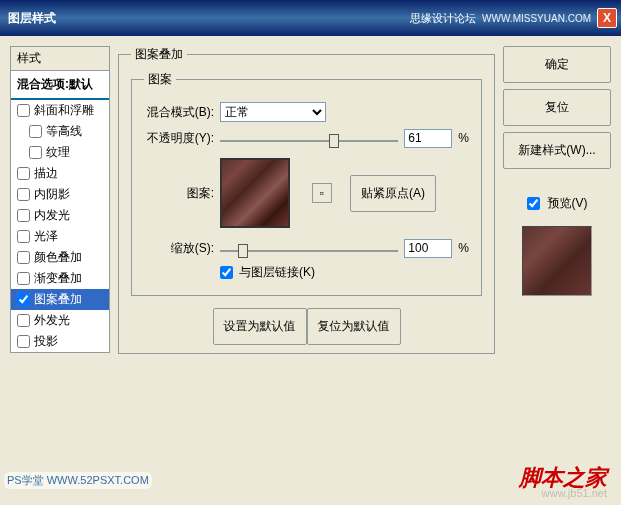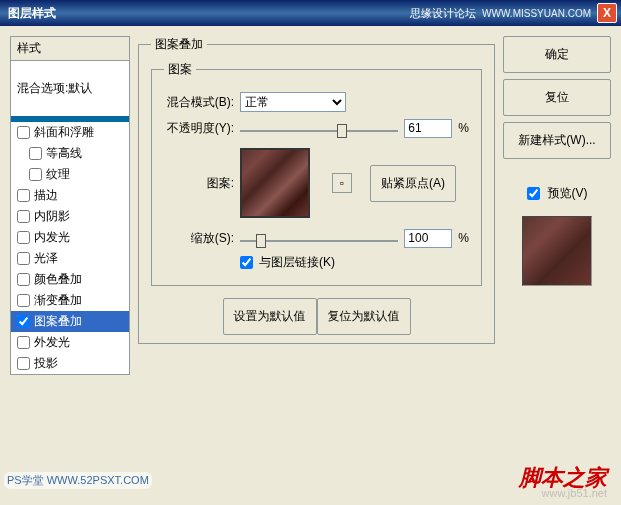--- a/index.html
+++ b/index.html
@@ -1,26 +1,26 @@
 <!DOCTYPE html>
 <html><head>
 <meta charset="utf-8">
 <style>
 * { box-sizing: border-box; margin: 0; padding: 0; font-family: "Microsoft YaHei", "SimSun", sans-serif; font-size: 12px; }
 body { background: #ece9d8; width: 621px; height: 505px; overflow: hidden; }
-.titlebar { background: linear-gradient(to bottom, #0a246a 0%, #3a6ea5 50%, #0a246a 100%); height: 26px; display: flex; align-items: center; padding: 0 4px; color: white; }
+.titlebar { background: linear-gradient(to bottom, #0a246a 0%, #3a6ea5 50%, #0a246a 100%); height: 36px; display: flex; align-items: center; padding: 0 4px; color: white; }
 .titlebar .title { flex: 1; font-weight: bold; padding-left: 4px; }
 .titlebar .forum { font-size: 11px; margin-right: 6px; }
 .titlebar .url { font-size: 10px; margin-right: 6px; opacity: 0.9; }
 .close-btn { width: 20px; height: 20px; background: #e05030; border: 1px solid #fff; display: flex; align-items: center; justify-content: center; color: white; font-weight: bold; cursor: pointer; border-radius: 2px; }
 .dialog-body { display: flex; padding: 10px; gap: 8px; height: 475px; }
-.styles-panel { width: 120px; }
+.styles-panel { width: 100px; }
 .styles-header { border: 1px solid #919b9c; border-bottom: none; padding: 3px 6px; background: #ece9d8; }
 .styles-list { border: 1px solid #919b9c; background: #fff; }
-.blend-default { padding: 19px 6px; border-bottom: 6px solid #0369a1; }
+.blend-default { padding: 5px 6px; border-bottom: 2px solid #0369a1; font-weight: bold; }
 .style-item { display: flex; align-items: center; padding: 2px 6px; gap: 4px; }
 .style-item.indented { padding-left: 18px; align-items: center; }
 .style-item.selected { background: #316ac5; color: white; }
 .style-item input[type="checkbox"] { width: 13px; height: 13px; }
 .main-panel { flex: 1; }
 fieldset { border: 1px solid #919b9c; padding: 8px 12px; margin-bottom: 8px; }
 fieldset legend { padding: 0 4px; }
 .row { display: flex; align-items: center; margin: 6px 0; gap: 6px; }
 .row label { text-align: right; min-width: 70px; }
 select { width: 106px; height: 20px; border: 1px solid #7f9db9; background: #fff; }

